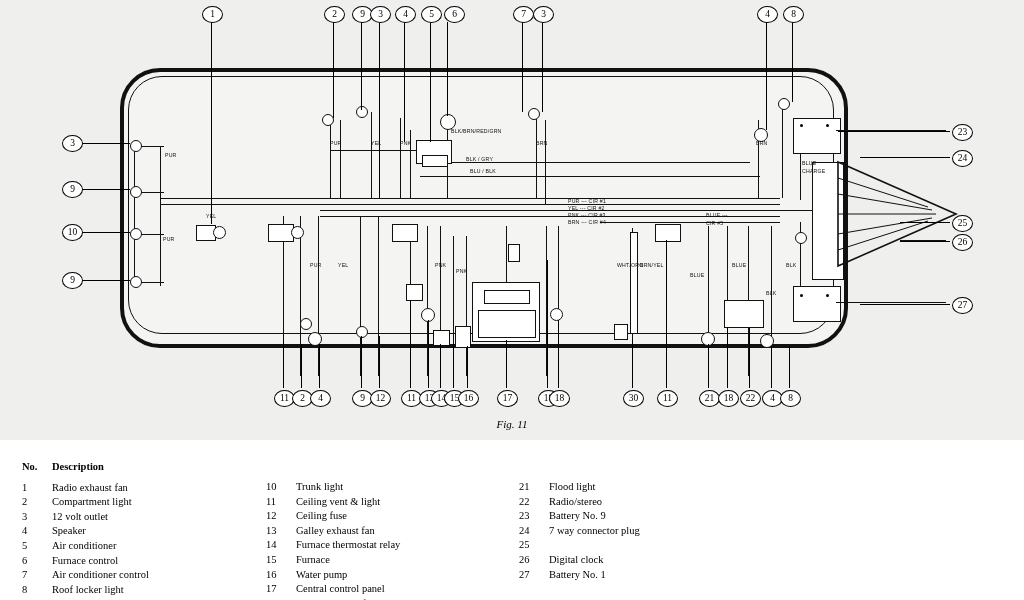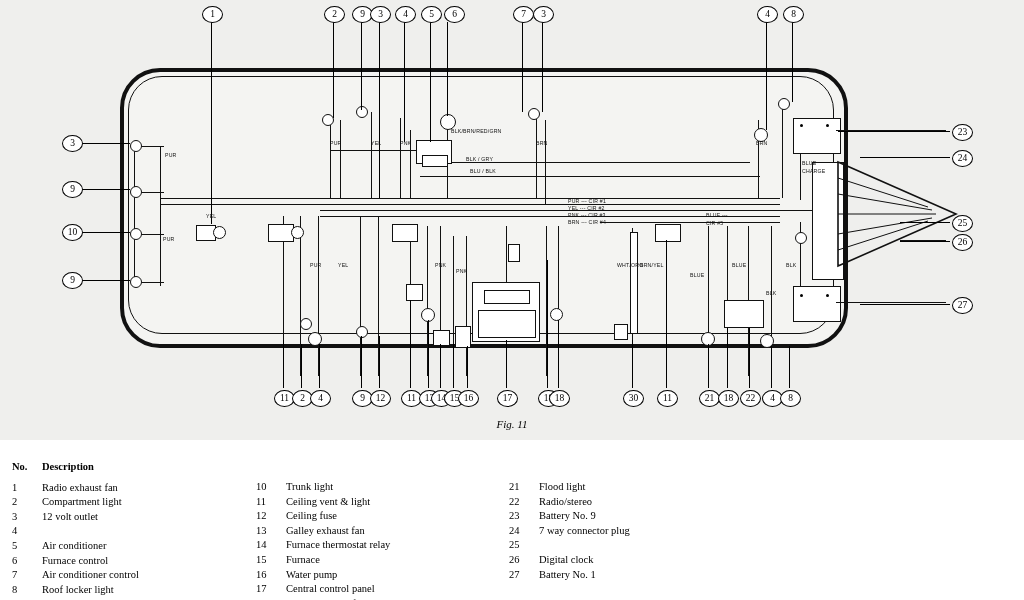--- a/index.html
+++ b/index.html
@@ -58,21 +58,21 @@
   }
 
   
   .comp{position:absolute;border:1.2px solid #111;background:#fff;}
   .comp-round{position:absolute;border:1.2px solid #111;border-radius:50%;background:#fff;}
   .node{position:absolute;width:3px;height:3px;background:#000;border-radius:50%;}
   .batt{position:absolute;border:1.3px solid #111;background:#fff;}
 
   
   .legend{
-    position:absolute;left:4px;top:446px;width:950px;height:154px;
+    position:absolute;left:14px;top:446px;width:950px;height:154px;
     background:#fff;
   }
   .legend-col{position:absolute;top:14px;}
   .legend-col.c1{left:8px;width:240px;}
   .legend-col.c2{left:252px;width:246px;}
   .legend-col.c3{left:505px;width:250px;}
   .lrow{display:flex;font-size:10.5px;line-height:14.6px;}
   .lrow .num{width:30px;flex:0 0 30px;}
   .lrow .desc{flex:1;}
   .lhead{display:flex;font-size:10.5px;line-height:14.6px;font-weight:bold;margin-bottom:6px;}
@@ -337,20 +337,21 @@
           <div class="lrow">
             <div class="num">2</div>
             <div class="desc">Compartment light</div>
           </div>
           <div class="lrow">
             <div class="num">3</div>
             <div class="desc">12 volt outlet</div>
           </div>
           <div class="lrow">
             <div class="num">4</div>
+            <div class="desc">Speaker</div>
           </div>
           <div class="lrow">
             <div class="num">5</div>
             <div class="desc">Air conditioner</div>
           </div>
           <div class="lrow">
             <div class="num">6</div>
             <div class="desc">Furnace control</div>
           </div>
           <div class="lrow">

